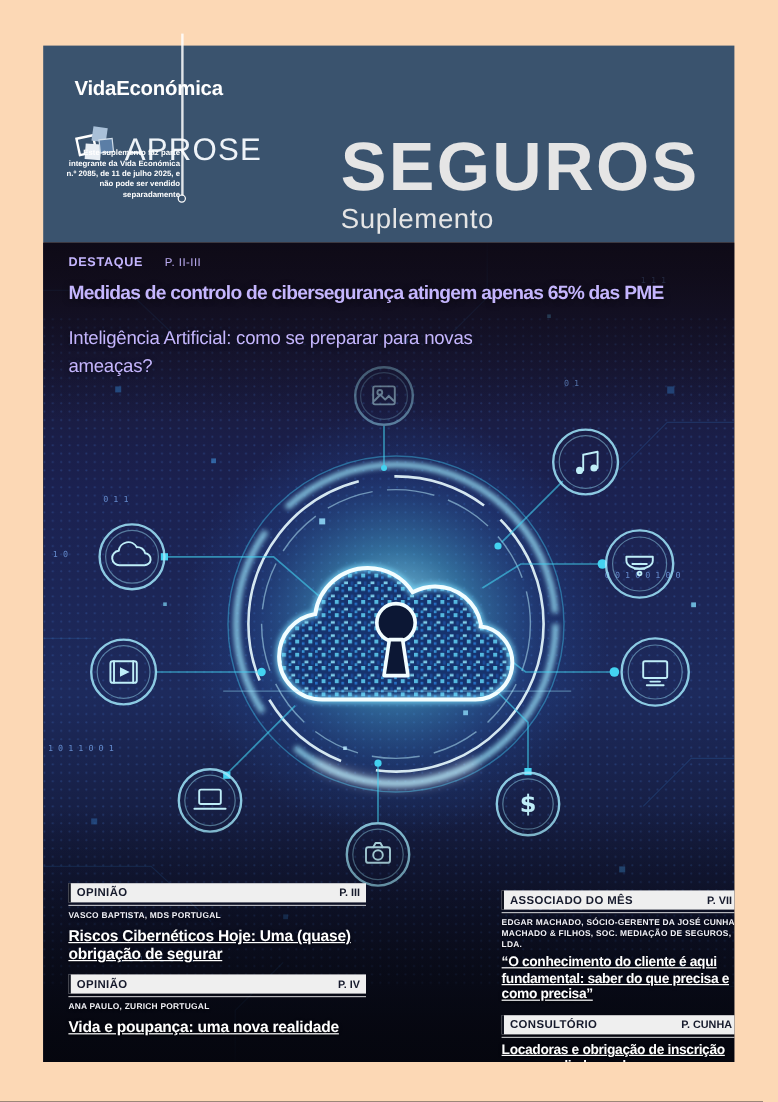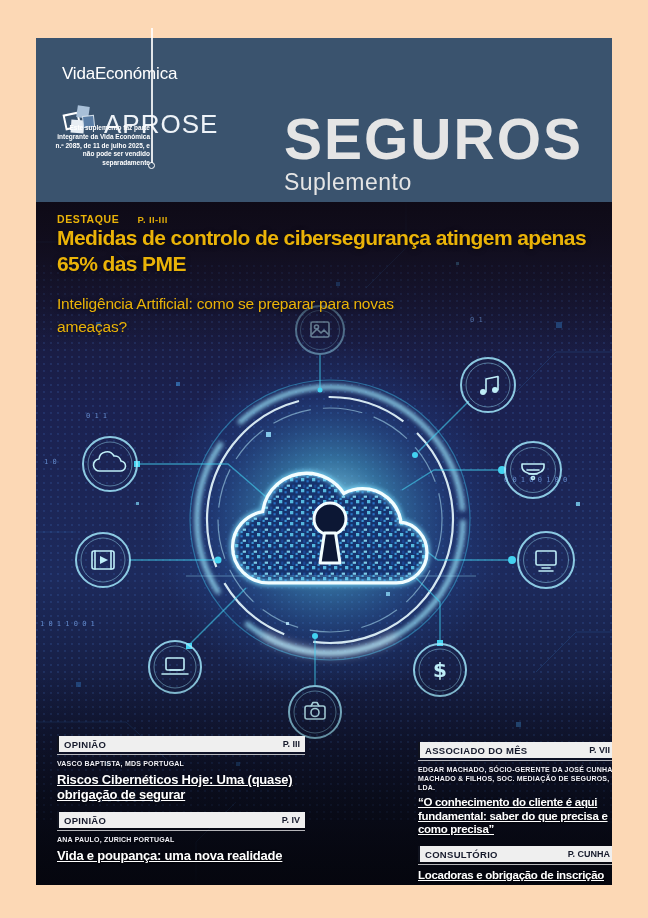--- a/index.html
+++ b/index.html
@@ -8,45 +8,45 @@
     background:#fcd8b5;
     font-family:"Liberation Sans",sans-serif;
     -webkit-font-smoothing:antialiased;
   }
   
   .header{
     position:absolute;left:36px;top:38px;width:576px;height:164px;
     background:#3a536e;
   }
   .brand{position:absolute;left:26px;top:26px;color:#fff;}
-  .brand-name{font-size:17px;font-weight:normal;letter-spacing:-0.2px;}
+  .brand-name{font-size:17px;font-weight:bold;letter-spacing:-0.2px;}
   .aprose-row{display:flex;align-items:center;margin-top:19px;gap:2px;}
   .aprose-text{font-size:26px;color:#eef3f8;letter-spacing:1px;}
   .disclaimer{
     position:absolute;left:12px;top:86px;width:102px;
     text-align:right;font-size:6.5px;line-height:1.35;color:#fff;font-weight:bold;
   }
   .masthead{position:absolute;right:29px;bottom:6px;text-align:left;}
   .mast-title{font-size:57px;font-weight:bold;letter-spacing:2px;line-height:0.95;color:#e5e5e5;}
   .mast-sub{font-size:23px;color:#e5e5e5;margin-top:3px;letter-spacing:0.5px;}
   .vline{position:absolute;left:151px;top:28px;width:1.5px;height:135px;background:rgba(255,255,255,.85);z-index:5;}
   .vline-dot{position:absolute;left:148px;top:162px;width:5px;height:5px;border:1.5px solid #fff;border-radius:50%;background:transparent;z-index:5;}
   
   .photo{
     position:absolute;left:36px;top:202px;width:576px;height:683px;
     background:#0c0e1d;overflow:hidden;
   }
   .photo svg.art{position:absolute;left:0;top:0;width:100%;height:100%;}
   
-  .feature{position:absolute;left:21px;top:11px;width:545px;color:#eab308;z-index:10;}
+  .feature{position:absolute;left:21px;top:11px;width:545px;color:#c4b5fd;z-index:10;}
   .kicker-row{display:flex;align-items:baseline;gap:18px;}
   .kicker{font-size:10.5px;font-weight:bold;letter-spacing:0.6px;}
-  .kicker-pages{font-size:9.5px;font-weight:bold;letter-spacing:0.4px;opacity:.95;}
+  .kicker-pages{font-size:9.5px;font-weight:normal;letter-spacing:0.4px;opacity:.95;}
   .headline{
-    font-size:21px;font-weight:bold;line-height:1.22;
+    margin-top:10px;font-size:16px;font-weight:bold;line-height:1.22;
     letter-spacing:-0.6px;text-shadow:0 1px 5px rgba(0,0,0,.55);
   }
   .subheadline{
     margin-top:16px;width:380px;font-size:15.5px;font-weight:normal;line-height:1.5;
     letter-spacing:-0.2px;text-shadow:0 1px 4px rgba(0,0,0,.55);
   }
   
   .col{position:absolute;z-index:10;color:#fff;}
   .col-left{left:21px;top:534px;width:248px;}
   .col-right{left:382px;top:532px;width:197px;margin-top:8px;}

